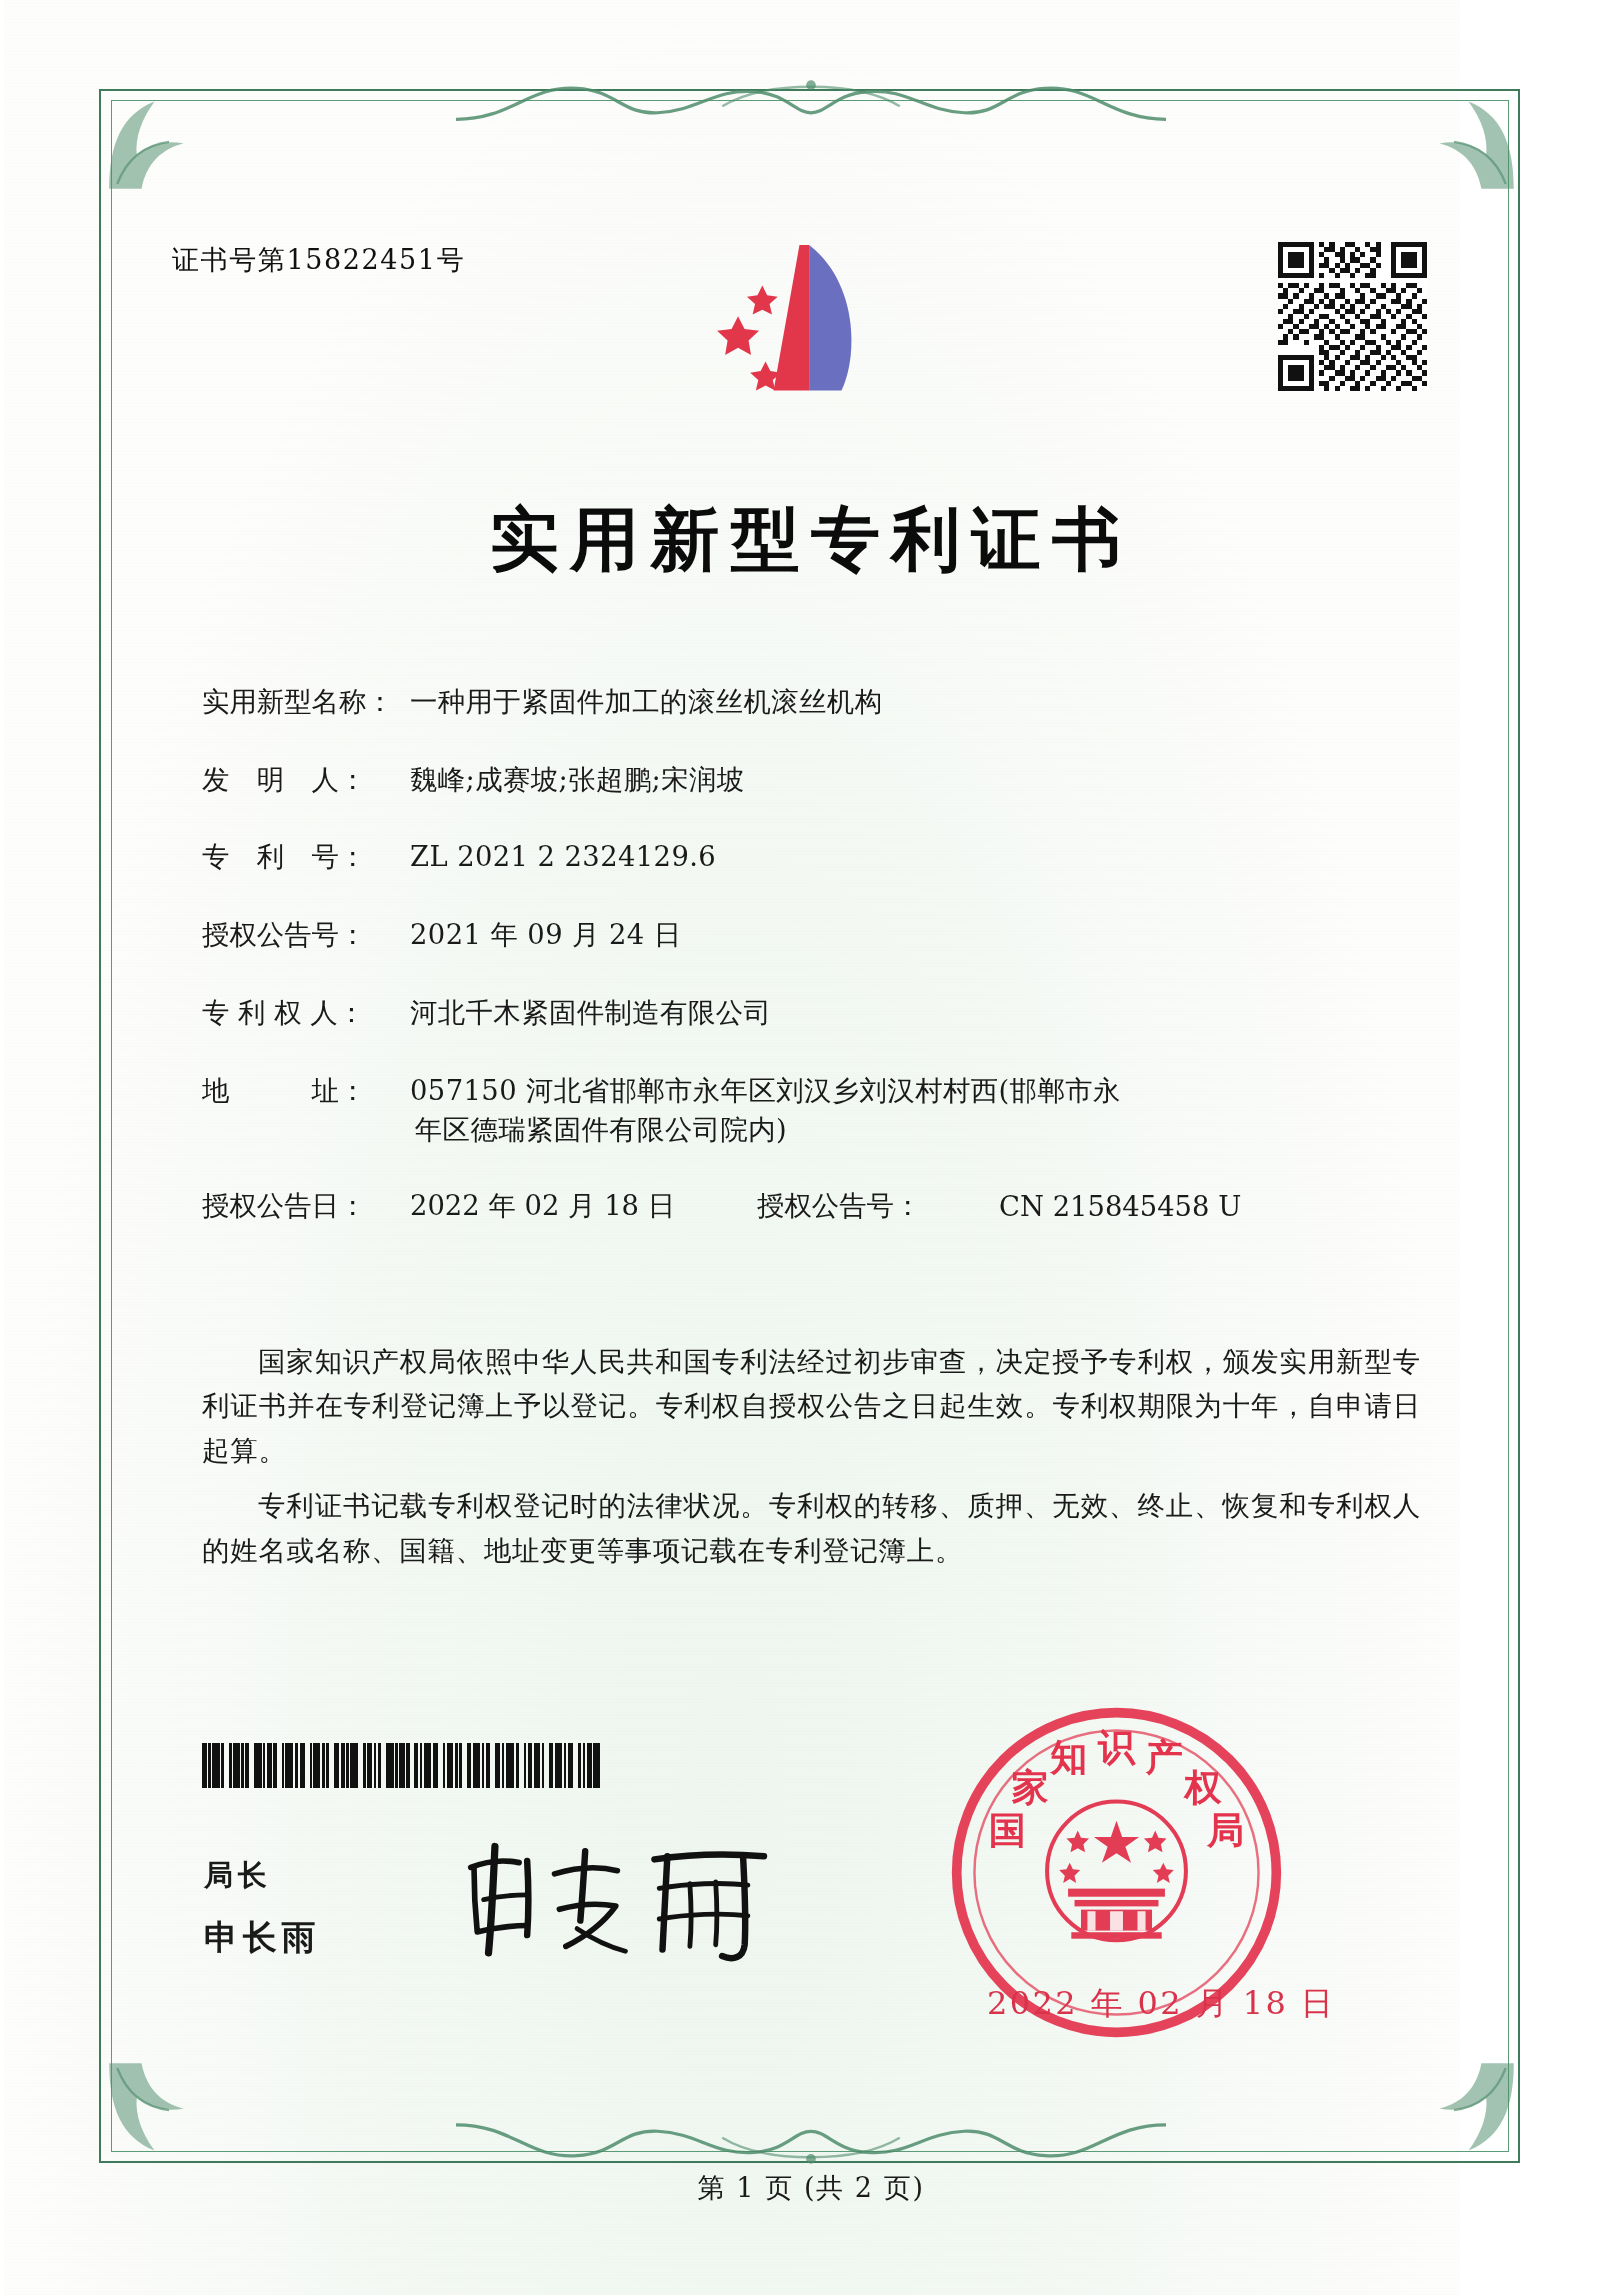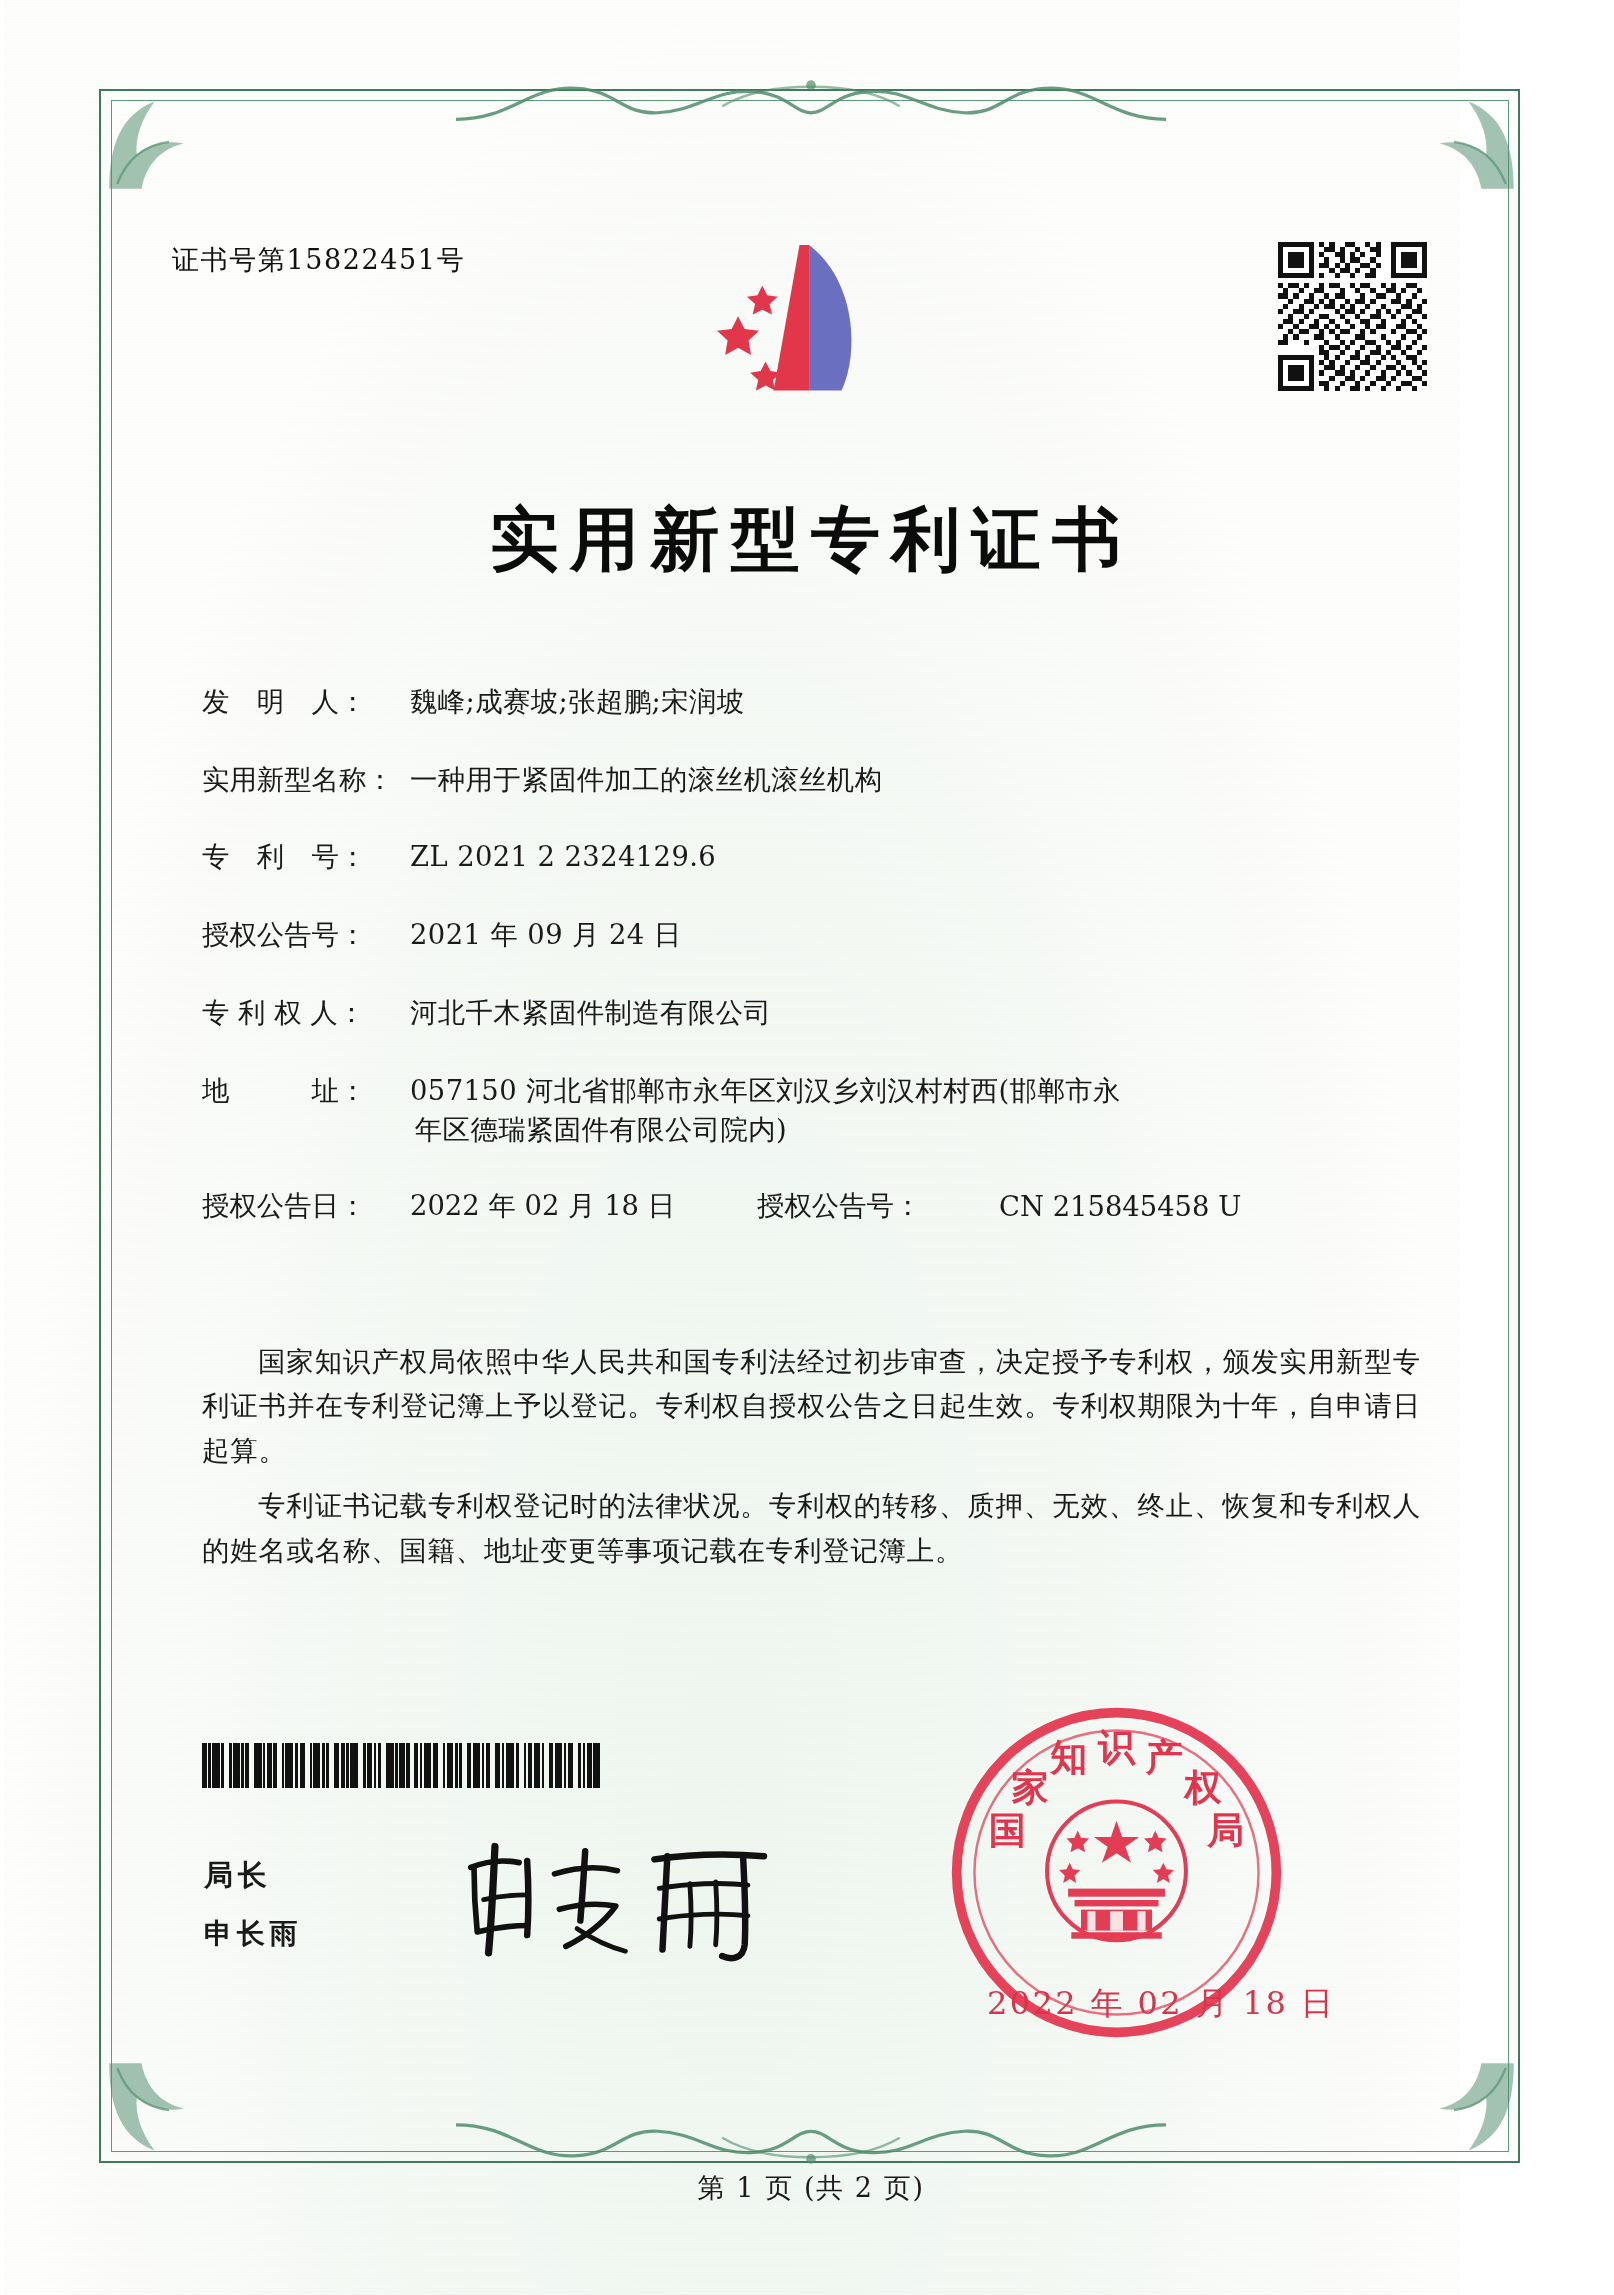--- a/index.html
+++ b/index.html
@@ -182,21 +182,21 @@
     position: absolute;
     left: 200px; top: 1856px;
     font-size: 29px;
     font-weight: bold;
     letter-spacing: 4.8px;
     font-family: "DejaVu Serif", "Liberation Serif", serif;
   }
   .sig-name {
     position: absolute;
     left: 200px; top: 1915px;
-    font-size: 28px;
+    font-size: 34px;
     font-weight: bold;
     letter-spacing: 4.8px;
     font-family: "DejaVu Serif", "Liberation Serif", serif;
   }
   .sig-script {
     position: absolute;
     left: 452px; top: 1832px;
     width: 355px; height: 145px;
     color: #111;
   }
@@ -514,27 +514,27 @@
         <rect x="23" y="28" width="1" height="1"></rect>
         <rect x="26" y="28" width="1" height="1"></rect>
     </g>
   </svg>
 
   <div class="title">实用新型专利证书</div>
 
   <div class="fields">
 
     <div class="row">
+      <div class="lbl">实用新型名称：</div>
+      <div class="val">一种用于紧固件加工的滚丝机滚丝机构</div>
+    </div>
+
+    <div class="row">
       <div class="lbl">发　明　人：</div>
       <div class="val">魏峰;成赛坡;张超鹏;宋润坡</div>
-    </div>
-
-    <div class="row">
-      <div class="lbl">实用新型名称：</div>
-      <div class="val">一种用于紧固件加工的滚丝机滚丝机构</div>
     </div>
 
     <div class="row">
       <div class="lbl">专　利　号：</div>
       <div class="val">ZL 2021 2 2324129.6</div>
     </div>
 
     <div class="row">
       <div class="lbl">授权公告号：</div>
       <div class="val">2021 年 09 月 24 日</div>

